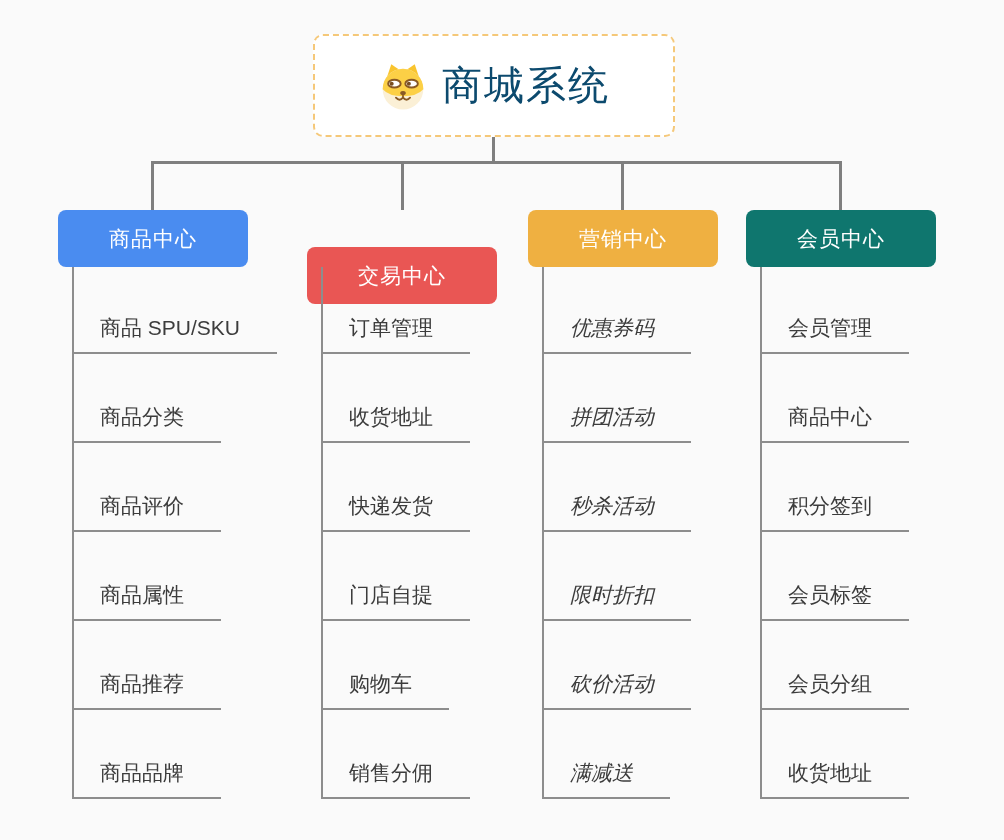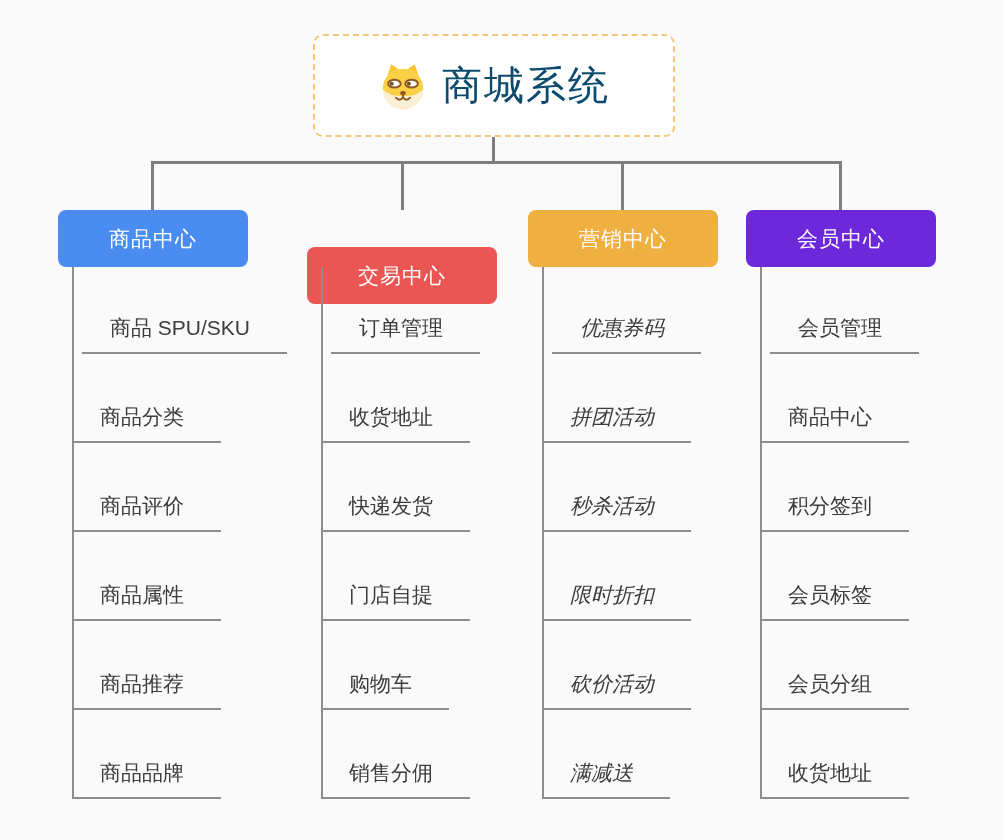--- a/index.html
+++ b/index.html
@@ -82,21 +82,20 @@
     display: flex;
     flex-direction: column;
   }
   .leaf {
     height: 89px;
     display: flex;
     align-items: flex-end;
   }
   .leaf:first-child {
     height: 87px;
-    padding-left: 10px;
   }
   .leaf-label {
     display: inline-block;
     margin-left: -2px;
     padding: 0 37px 10px 28px;
     border-bottom: 2px solid #8d8d8d;
     font-size: 21px;
     color: #3c3c3c;
     white-space: nowrap;
   }
@@ -195,21 +194,21 @@
         <span class="leaf-label">限时折扣</span>
       </div>
     <div class="leaf">
         <span class="leaf-label">砍价活动</span>
       </div>
     <div class="leaf">
         <span class="leaf-label">满减送</span>
       </div>
   </div>
 
-  <div class="branch-box" style="left: 746px; background-color: #6d28d9;">
+  <div class="branch-box" style="left: 746px; background-color: #0f766e;">
     <span>会员中心</span>
   </div>
   <div class="leaf-col" style="left:760px;">
     <div class="leaf">
         <span class="leaf-label">会员管理</span>
       </div>
     <div class="leaf">
         <span class="leaf-label">商品中心</span>
       </div>
     <div class="leaf">

